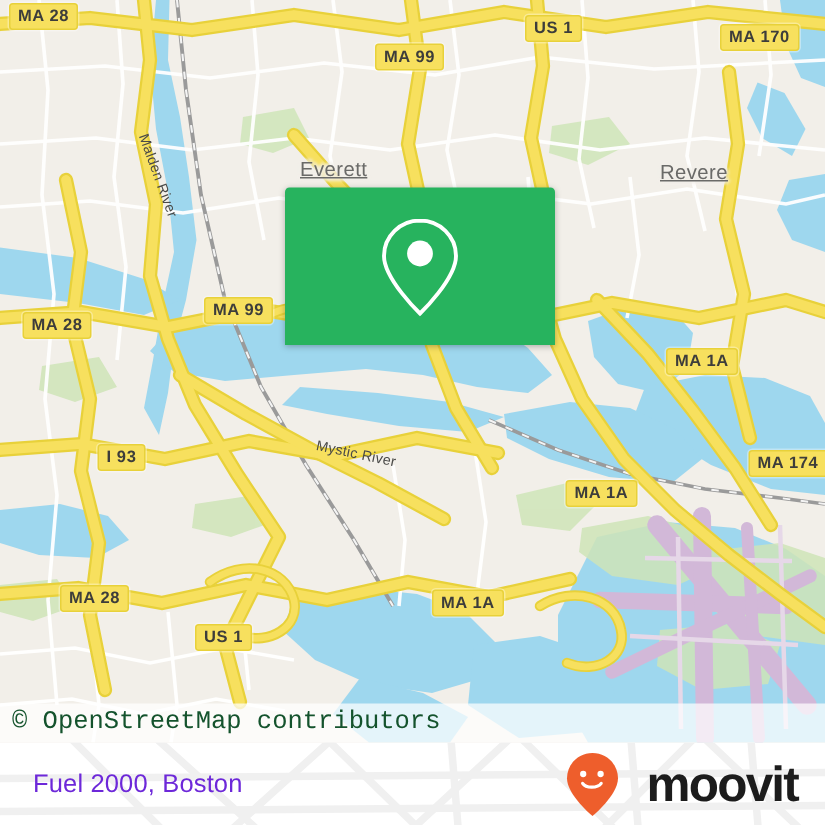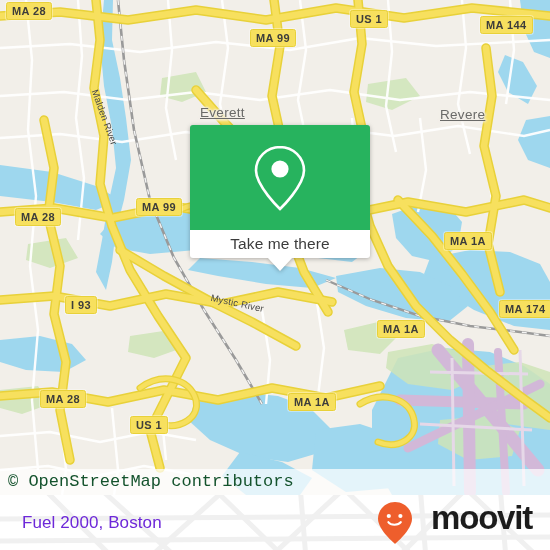--- a/index.html
+++ b/index.html
@@ -121,21 +121,21 @@
     transform:translateY(-50%);
     font-family:"Liberation Sans", sans-serif;
     font-size:17px;
     color:#6d28d9;
     letter-spacing:0.1px;
     z-index:3;
   }
   #moovit-logo {
     position:absolute; right:18px; top:50%;
     transform:translateY(-50%);
-    display:flex; gap:18px;
+    display:flex; align-items:center; gap:18px;
     z-index:3;
   }
   #moovit-word {
     font-family:"Liberation Sans", sans-serif;
     font-size:33px;
     font-weight:bold;
     color:#1c1c1c;
     letter-spacing:-1.2px;
     line-height:33px;
   }
@@ -306,42 +306,38 @@
 
   <div class="place-label" style="left:200px; top:105px;">Everett</div>
   <div class="place-label" style="left:440px; top:107px;text-align:right;">Revere</div>
 
   <div class="water-label" style="left:100px; top:88px; transform:rotate(70deg); transform-origin:0 0;">Malden River</div>
   <div class="water-label" style="left:212px; top:292px; transform:rotate(12deg); transform-origin:0 0;">Mystic River</div>
 
   <div class="shield" style="left:6px;   top:2px;">MA 28</div>
   <div class="shield" style="left:250px; top:29px;">MA 99</div>
   <div class="shield" style="left:350px; top:10px;">US 1</div>
-  <div class="shield" style="left:480px; top:16px;">MA 144</div>
+  <div class="shield" style="left:480px; top:16px;">MA 170</div>
   <div class="shield" style="left:136px; top:198px;">MA 99</div>
   <div class="shield" style="left:15px;  top:208px;">MA 28</div>
   <div class="shield" style="left:444px; top:232px;">MA 1A</div>
   <div class="shield" style="left:65px;  top:296px;">I 93</div>
   <div class="shield" style="left:499px; top:300px;">MA 174</div>
   <div class="shield" style="left:377px; top:320px;">MA 1A</div>
   <div class="shield" style="left:40px;  top:390px;">MA 28</div>
   <div class="shield" style="left:288px; top:393px;">MA 1A</div>
   <div class="shield" style="left:130px; top:416px;">US 1</div>
 
   <div id="callout">
     <div id="callout-top">
       <svg width="60" height="70" viewBox="0 0 60 70">
         <path d="M30 4 C16.8 4 6 14.6 6 27.6 C6 43 30 66 30 66 C30 66 54 43 54 27.6
                  C54 14.6 43.2 4 30 4 Z" fill="none" stroke="#ffffff" stroke-width="2.6"></path>
         <circle cx="30" cy="26" r="8.6" fill="#ffffff"></circle>
       </svg>
-    </div>
-    <div id="callout-bottom">
-      <span id="callout-label">Take me there</span>
-      <div id="callout-tail"></div>
     </div>
   </div>
 
   <div id="attribution">© OpenStreetMap contributors</div>
 </div>
 
 <div id="bottom-bar">
 
   <svg id="bar-watermark" width="550" height="55" viewBox="0 0 550 55">
     <g stroke="#f0f0f0" stroke-width="5" fill="none" stroke-linecap="round">

